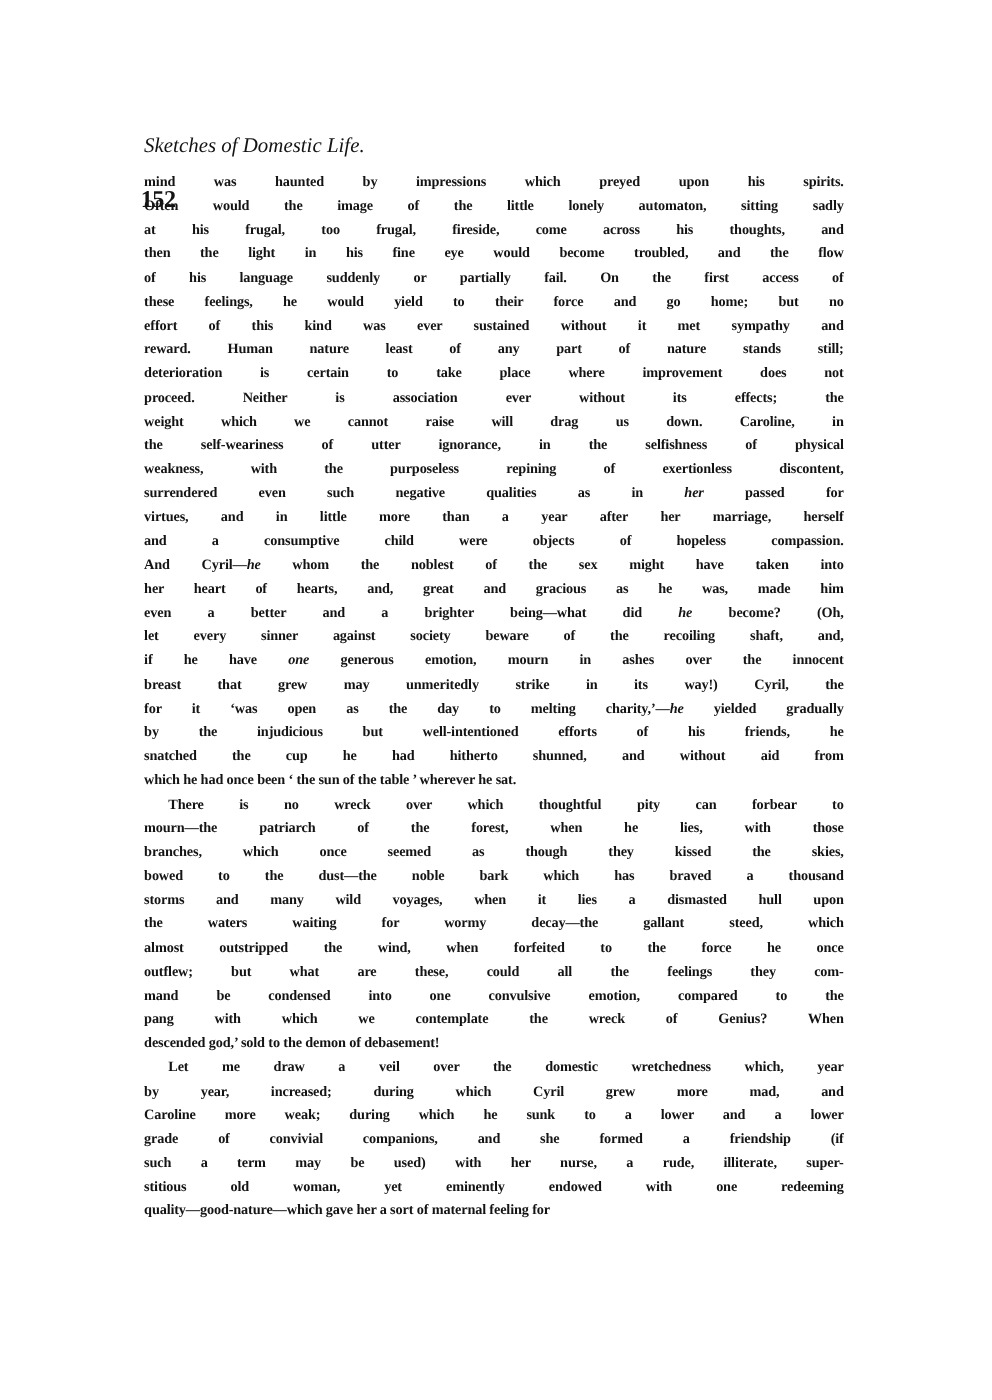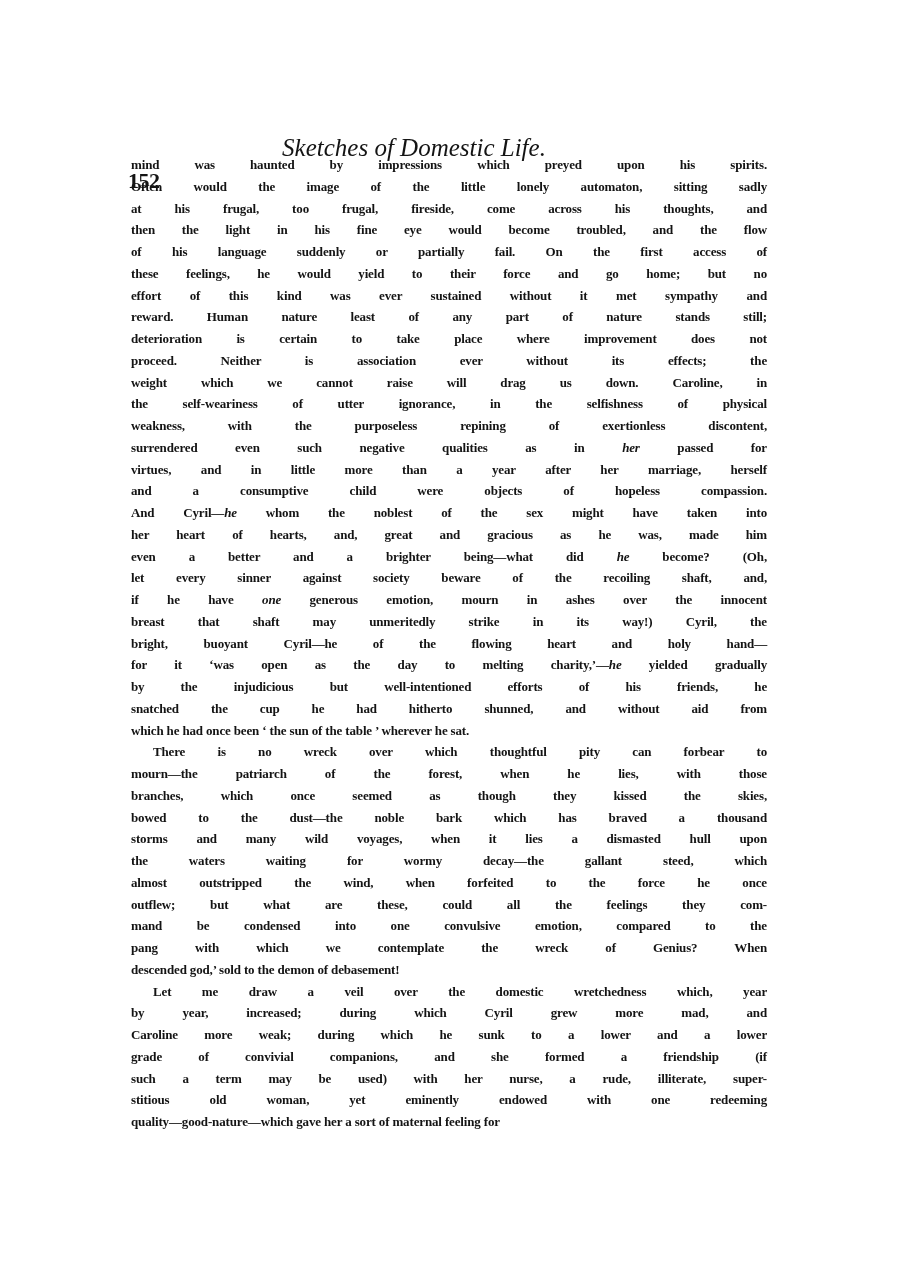--- a/index.html
+++ b/index.html
@@ -32,24 +32,24 @@
     top: 2px;
     font-weight: bold;
     font-size: 22px;
     letter-spacing: -0.5px;
     margin-top: 48px;
   }
   .running-title {
     position: absolute;
     left: 0;
     right: 0;
-    top: 16px;
-    text-align: center;
+    top: 4px;
+    text-align: left;
     font-style: italic;
-    font-size: 25px;
+    font-size: 19px;
     padding-right: 70px;
   }
   .body-text {
     margin-top: 8px;
   }
   .line {
     display: block;
     height: 21.75px;
     line-height: 21.75px;
     font-size: 13px;
@@ -91,22 +91,21 @@
         <span class="line">the self-weariness of utter ignorance, in the selfishness of physical</span>
         <span class="line">weakness, with the purposeless repining of exertionless discontent,</span>
         <span class="line">surrendered even such negative qualities as in <span class="it">her</span> passed for</span>
         <span class="line">virtues, and in little more than a year after her marriage, herself</span>
         <span class="line">and a consumptive child were objects of hopeless compassion.</span>
         <span class="line">And Cyril—<span class="it">he</span> whom the noblest of the sex might have taken into</span>
         <span class="line">her heart of hearts, and, great and gracious as he was, made him</span>
         <span class="line">even a better and a brighter being—what did <span class="it">he</span> become?  (Oh,</span>
         <span class="line">let every sinner against society beware of the recoiling shaft, and,</span>
         <span class="line">if he have <span class="it">one</span> generous emotion, mourn in ashes over the innocent</span>
-        <span class="line">breast that shaft may unmeritedly strike in its way!)  Cyril, the</span>
-        <span class="line">bright, buoyant Cyril—he of the flowing heart and holy hand—</span>
+        <span class="line">breast that grew may unmeritedly strike in its way!)  Cyril, the</span>
         <span class="line">for it ‘was open as the day to melting charity,’—<span class="it">he</span> yielded gradually</span>
         <span class="line">by the injudicious but well-intentioned efforts of his friends, he</span>
         <span class="line">snatched the cup he had hitherto shunned, and without aid from</span>
         <span class="line last">which he had once been ‘ the sun of the table ’ wherever he sat.</span>
       </div>
       <div>
         <span class="line indent">There is no wreck over which thoughtful pity can forbear to</span>
         <span class="line">mourn—the patriarch of the forest, when he lies, with those</span>
         <span class="line">branches, which once seemed as though they kissed the skies,</span>
         <span class="line">bowed to the dust—the noble bark which has braved a thousand</span>

